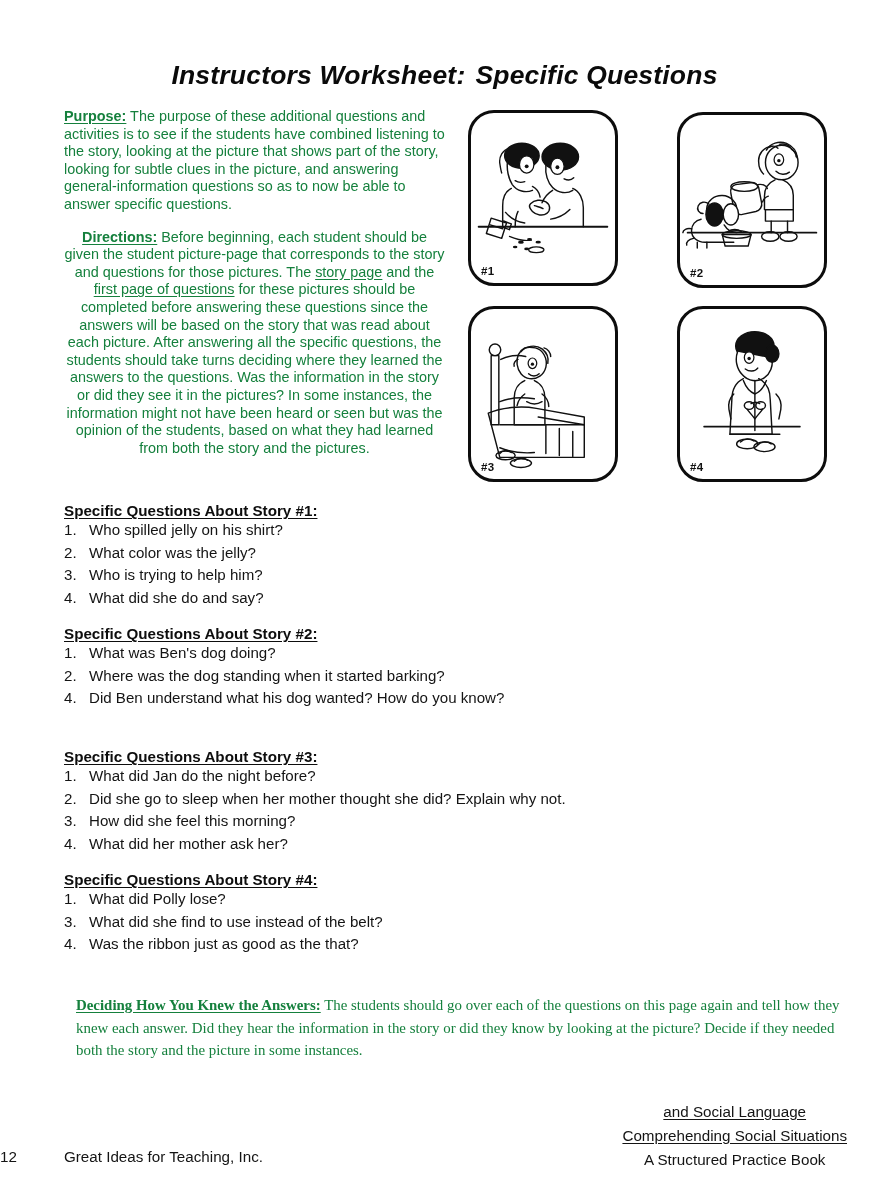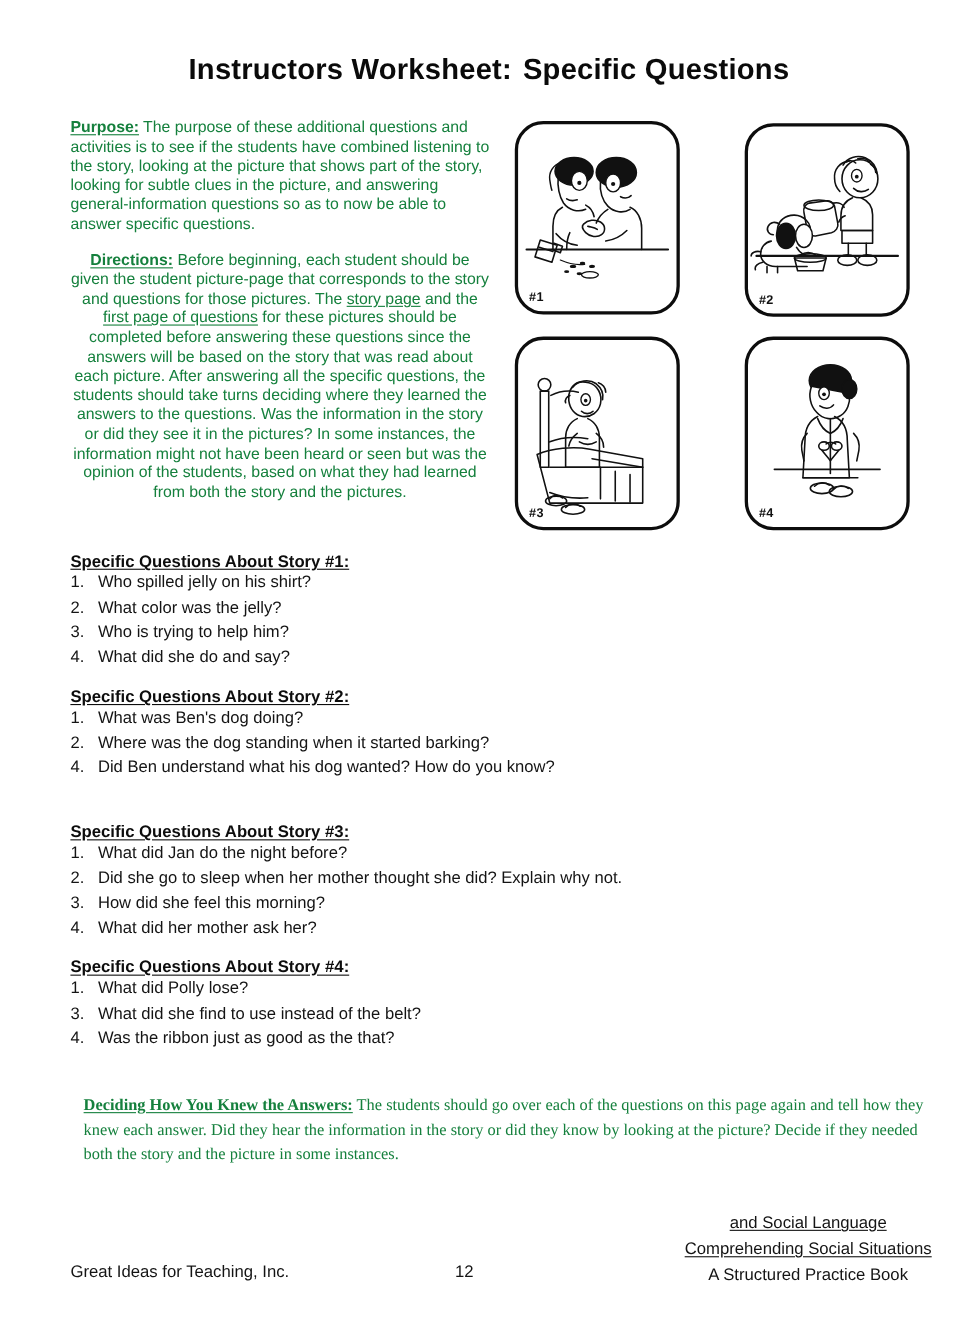--- a/index.html
+++ b/index.html
@@ -19,27 +19,28 @@
   .page {
     position: absolute;
     inset: 0;
     background: #ffffff;
   }
 
   
   .title {
     position: absolute;
     left: 0;
-    top: 48px;
+    top: 60px;
     width: 889px;
     text-align: center;
     font-size: 26.5px;
     font-weight: bold;
     letter-spacing: 0.2px;
     color: #0a0a0a;
+    font-style: italic;
   }
   .title .gap { display: inline-block; width: 10px; }
 
   
   .intro-col {
     position: absolute;
     left: 64px;
     top: 108px;
     width: 381px;
   }
@@ -138,21 +139,21 @@
     left: 64px;
     top: 48px;
     font-size: 15.2px;
     color: #141414;
   }
   .footer-page {
     position: absolute;
     left: 0;
     top: 48px;
     width: 844px;
-    text-align: center;
+    text-align: left;
     font-size: 15.2px;
     color: #141414;
   }
   .footer-right {
     position: absolute;
     right: 42px;
     top: 0px;
     text-align: center;
     font-size: 15.2px;
     line-height: 24px;

